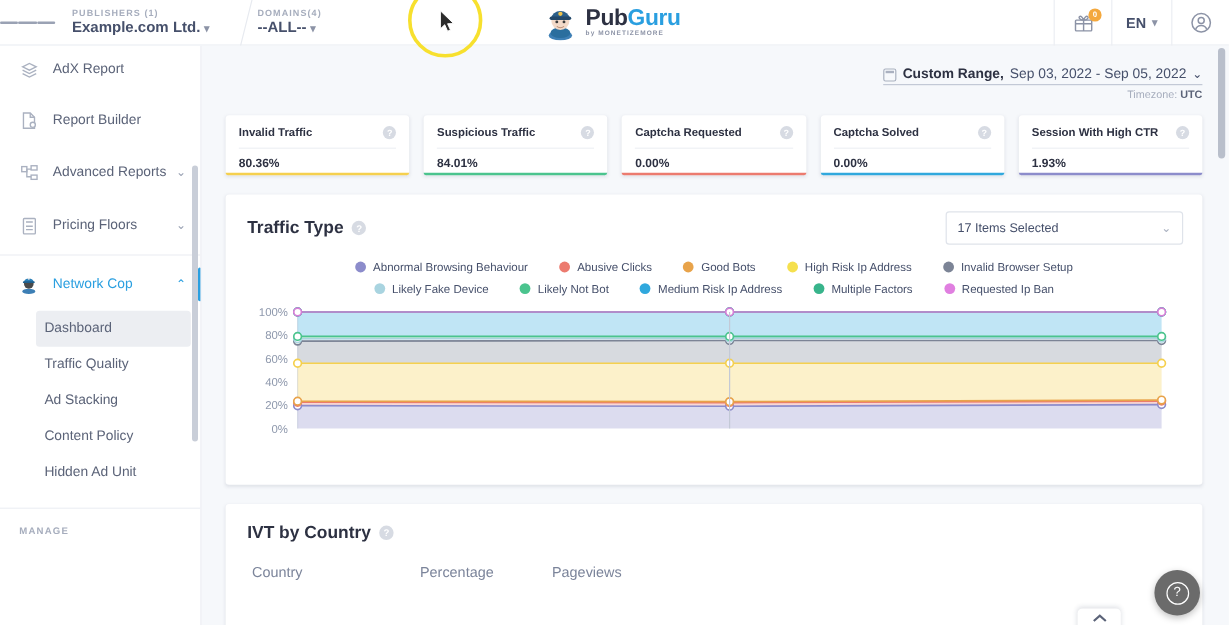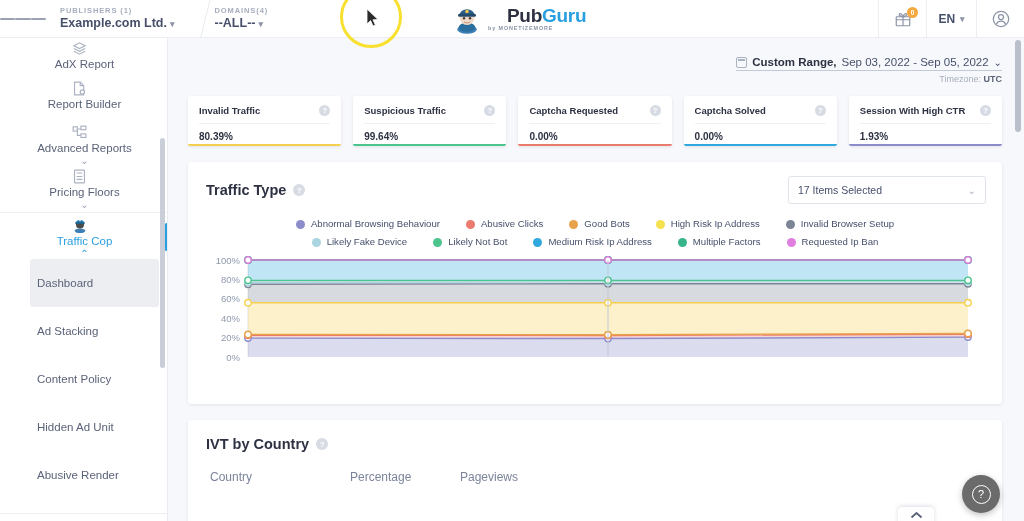--- a/index.html
+++ b/index.html
@@ -52,21 +52,21 @@
   .caret { font-size: 9px; color: #8c93a6; margin-left: 3px; }
 
   .topbar-spacer { flex: 1; }
 
   .brand {
     position: absolute; left: 452px; top: 0; height: 38px;
     display: flex; align-items: center; gap: 6px;
   }
   .brand-text { line-height: 1; }
   .brand-main { font-size: 19px; font-weight: 700; letter-spacing: -.3px; }
-  .brand-main .b1 { color: #2d3142; margin-left: 19px; }
+  .brand-main .b1 { color: #2d3142; }
   .brand-main .b2 { color: #2a9fe0; }
   .brand-sub {
     font-size: 5.4px; color: #8c93a6; letter-spacing: .9px; font-weight: 700;
     margin-top: 1px;
   }
 
   .topright { position: absolute; right: 0; top: 0; height: 38px; display: flex; }
   .tr-cell {
     width: 48px; display: flex; align-items: center; justify-content: center;
     border-left: 1px solid #eceef3; cursor: pointer; position: relative;
@@ -92,36 +92,36 @@
   
   .sidebar {
     position: absolute; left: 0; top: 38px; width: 168px; height: 483px;
     background: #ffffff; border-right: 1px solid #e9ecf2;
     overflow: hidden; z-index: 20;
   }
   .side-scroll { position: absolute; inset: 0; }
   .side-item {
     display: flex; align-items: center; height: 44px;
     padding: 0 12px 0 14px; cursor: pointer; position: relative;
-    color: #5b6378; font-size: 11.5px; flex-direction: column;
+    color: #5b6378; font-size: 11.5px;
   }
   .side-item .ico {
     width: 20px; height: 20px; margin-right: 10px; flex: 0 0 20px;
     display: flex; align-items: center; justify-content: center;
   }
   .side-item .lbl { flex: 1; white-space: nowrap; }
   .side-item .chev { font-size: 10px; color: #9aa2b4; }
   .side-item.active { color: #2a9fe0; }
   .side-item.active .act-bar {
     position: absolute; right: -1px; top: 8px; bottom: 8px; width: 3px;
     background: #2a9fe0; border-radius: 2px;
   }
   .side-divider { height: 1px; background: #edeff4; margin: 2px 0; }
   .sub-item {
-    height: 48px; display: flex; align-items: center;
+    height: 30px; display: flex; align-items: center;
     padding-left: 37px; font-size: 11.5px; color: #5b6378; cursor: pointer;
   }
   .sub-item.sel { background: #eceef2; border-radius: 3px; margin: 0 8px 0 30px; padding-left: 7px; }
   .side-group-title {
     font-size: 8px; letter-spacing: 1px; font-weight: 700; color: #a6adbd;
     padding: 12px 0 6px 16px; text-transform: uppercase;
   }
   .side-scrollbar {
     position: absolute; right: 2px; top: 100px; width: 5px; height: 230px;
     background: #c9ced8; border-radius: 3px; z-index: 30; cursor: pointer;
@@ -211,21 +211,21 @@
     font-size: 10.5px; color: #46506b; cursor: pointer; background: #fff;
   }
   .multiselect .ms-chev { margin-left: auto; color: #aab1c0; font-size: 10px; }
 
   
   .legend { padding: 14px 18px 0 18px; }
   .legend-row {
     display: flex; justify-content: center; align-items: center;
     gap: 26px; margin-bottom: 7px; flex-wrap: nowrap;
   }
-  .lg { display: flex; align-items: flex-end; gap: 6px; cursor: pointer; }
+  .lg { display: flex; align-items: flex-start; gap: 6px; cursor: pointer; }
   .lg-dot { width: 9px; height: 9px; border-radius: 50%; flex: 0 0 9px; }
   .lg-txt { font-size: 9.6px; color: #46506b; white-space: nowrap; }
 
   
   .chartwrap { position: relative; height: 150px; margin: 6px 18px 0 18px; }
   .chart-svg { display: block; }
   .xlabels {
     display: flex; justify-content: space-between;
     font-size: 9.5px; color: #8f99ad;
     padding: 6px 4px 14px 30px;
@@ -389,39 +389,39 @@
     <div class="side-item active">
       <span class="ico">
         <svg width="18" height="18" viewBox="0 0 40 40">
           <ellipse cx="20" cy="33" rx="12" ry="5" fill="#3d7fb5"></ellipse>
           <circle cx="20" cy="19" r="9" fill="#4a4a4a"></circle>
           <path d="M11 16 a9 7 0 0 1 18 0 z" fill="#2a7fb8"></path>
           <rect x="9" y="14" width="22" height="3.6" rx="1.8" fill="#1f5f8c"></rect>
           <circle cx="20" cy="9.5" r="2" fill="#e9e9e9"></circle>
         </svg>
       </span>
-      <span class="lbl">Traffic Cop</span>
+      <span class="lbl">Network Cop</span>
       <span class="chev" style="color:#2a9fe0">⌃</span>
       <span class="act-bar"></span>
     </div>
 
     <div class="sub-item sel">
       <span>Dashboard</span>
     </div>
     <div class="sub-item">
+      <span>Traffic Quality</span>
+    </div>
+    <div class="sub-item">
       <span>Ad Stacking</span>
     </div>
     <div class="sub-item">
       <span>Content Policy</span>
     </div>
     <div class="sub-item">
       <span>Hidden Ad Unit</span>
-    </div>
-    <div class="sub-item">
-      <span>Abusive Render</span>
     </div>
 
     <div class="side-divider" style="margin-top:14px"></div>
     <div class="side-group-title">MANAGE</div>
 
   </div>
   <div class="side-scrollbar"></div>
 </div>
 
 <div class="main">
@@ -442,30 +442,30 @@
     </div>
   </div>
 
   <div class="cards">
     <div class="card">
       <div class="card-top">
         <span class="card-title">Invalid Traffic</span>
         <span class="card-q">?</span>
       </div>
       <div class="card-rule"></div>
-      <div class="card-val">80.39%</div>
+      <div class="card-val">80.36%</div>
       <div class="card-accent" style="background:#f5d04e"></div>
     </div>
     <div class="card">
       <div class="card-top">
         <span class="card-title">Suspicious Traffic</span>
         <span class="card-q">?</span>
       </div>
       <div class="card-rule"></div>
-      <div class="card-val">99.64%</div>
+      <div class="card-val">84.01%</div>
       <div class="card-accent" style="background:#4bc48e"></div>
     </div>
     <div class="card">
       <div class="card-top">
         <span class="card-title">Captcha Requested</span>
         <span class="card-q">?</span>
       </div>
       <div class="card-rule"></div>
       <div class="card-val">0.00%</div>
       <div class="card-accent" style="background:#ec7b6f"></div>

